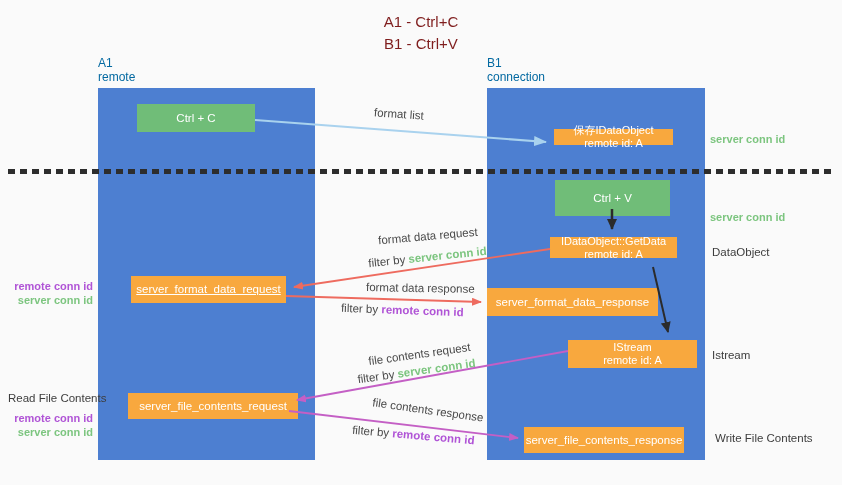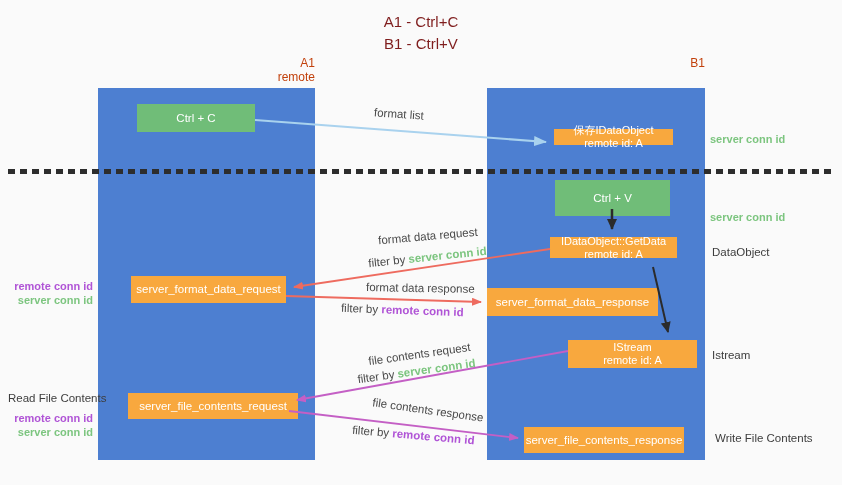--- a/index.html
+++ b/index.html
@@ -10,21 +10,21 @@
     font-family:"Liberation Sans", sans-serif;
     color:#3d3d3d;
     overflow:hidden;
   }
   .abs { position:absolute; }
   .title {
     left:0; right:0; top:11; width:842px; top:11px;
     text-align:center; font-size:15px; line-height:22px; color:#7f1d1d;
   }
   .col-header {
-    text-align:right; font-size:12px; line-height:14px; color:#c2410c;
+    text-align:left; font-size:12px; line-height:14px; color:#0369a1;
   }
   .lane { background:#4d7fd1; }
   .node {
     display:flex; flex-direction:column; align-items:center; justify-content:center;
     color:#ffffff; font-size:11px; line-height:13px; text-align:center;
   }
   .node.single { font-size:11.5px; }
   .green-node { background:#70bd78; }
   .orange-node { background:#f8a83e; }
   .arrow-label {
@@ -49,31 +49,32 @@
   <div>A1 - Ctrl+C</div>
   <div>B1 - Ctrl+V</div>
 </div>
 
 <div class="abs col-header" style="left:98px; top:56px; width:217px;">
   <div>A1</div>
   <div>remote</div>
 </div>
 <div class="abs col-header" style="left:487px; top:56px; width:218px;">
   <div>B1</div>
+  <div>connection</div>
 </div>
 
 <div class="abs lane" style="left:98px; top:88px; width:217px; height:372px;"></div>
 <div class="abs lane" style="left:487px; top:88px; width:218px; height:372px;"></div>
 
 <div class="abs dotted-sep" style="left:8px; top:169px; width:826px;"></div>
 
 <div class="abs node single green-node" style="left:137px; top:104px; width:118px; height:28px;">
   <div>Ctrl + C</div>
 </div>
-<div class="abs node single orange-node" style="left:131px; top:276px; width:155px; height:27px;">
+<div class="abs node single orange-node" style="left:131px; top:276px; width:155px; height:27px;text-decoration:underline;">
   <div>server_format_data_request</div>
 </div>
 <div class="abs node single orange-node" style="left:128px; top:393px; width:170px; height:26px;">
   <div>server_file_contents_request</div>
 </div>
 
 <div class="abs node orange-node" style="left:554px; top:129px; width:119px; height:16px;">
   <div>保存IDataObject</div>
   <div>remote id: A</div>
 </div>

